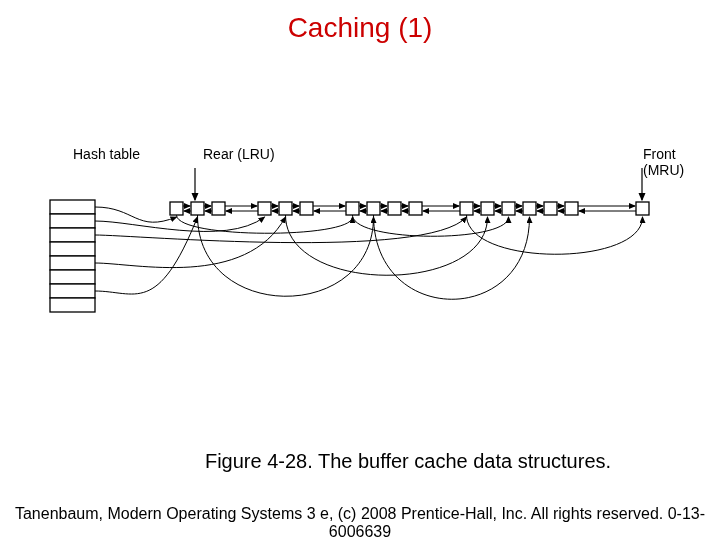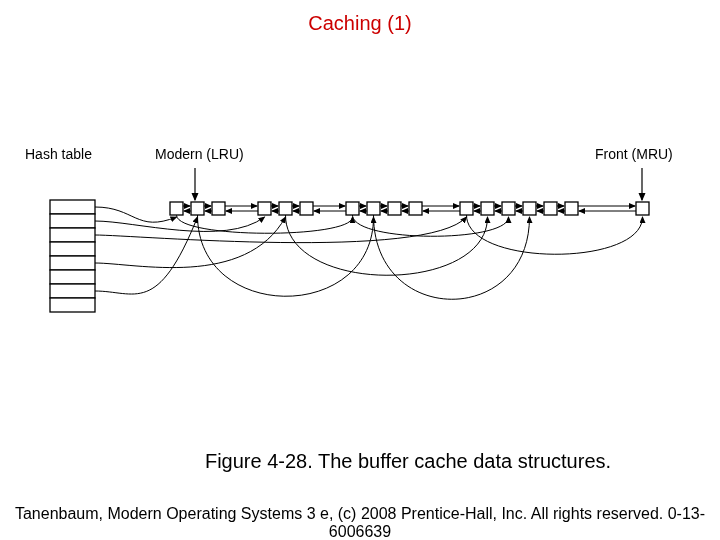--- a/index.html
+++ b/index.html
@@ -11,21 +11,21 @@
     font-family: Arial, Helvetica, sans-serif;
     position: relative;
     overflow: hidden;
   }
   .title {
     position: absolute;
     top: 12px;
     left: 0;
     width: 720px;
     text-align: center;
-    font-size: 20px;
+    font-size: 28px;
     color: #cc0000;
     font-weight: normal;
   }
   .caption {
     position: absolute;
     top: 450px;
     left: 0;
     width: 720px;
     text-align: center;
     font-size: 20px;
@@ -46,30 +46,31 @@
     top: 130px;
     left: 20px;
     width: 680px;
     height: 250px;
   }
   .label {
     position: absolute;
     font-size: 14px;
     font-family: Arial, sans-serif;
     color: #000;
+    margin-left: 48px;
   }
 </style>
 </head>
 <body>
 
 <div class="title">Caching (1)</div>
 
 <div class="diagram">
   <div class="label" style="left:5px; top:16px;">Hash table</div>
-  <div class="label" id="front-label" style="top: 16px; left: 135px;">Modern (LRU)</div>
+  <div class="label" id="front-label" style="top: 16px; left: 135px;">Rear (LRU)</div>
   <div class="label" id="rear-label" style="top: 16px; left: 575px;">Front (MRU)</div>
   <svg id="dsvg" width="680" height="250">
       <defs>
         <marker id="ah" markerWidth="8" markerHeight="8" refX="6" refY="3" orient="auto">
           <path d="M0,0 L7,3 L0,6 Z" fill="#000"></path>
         </marker>
       </defs>
       <rect x="30" y="70" width="45" height="14" fill="#fff" stroke="#000" stroke-width="1.3"></rect>
       <rect x="30" y="84" width="45" height="14" fill="#fff" stroke="#000" stroke-width="1.3"></rect>
       <rect x="30" y="98" width="45" height="14" fill="#fff" stroke="#000" stroke-width="1.3"></rect>

